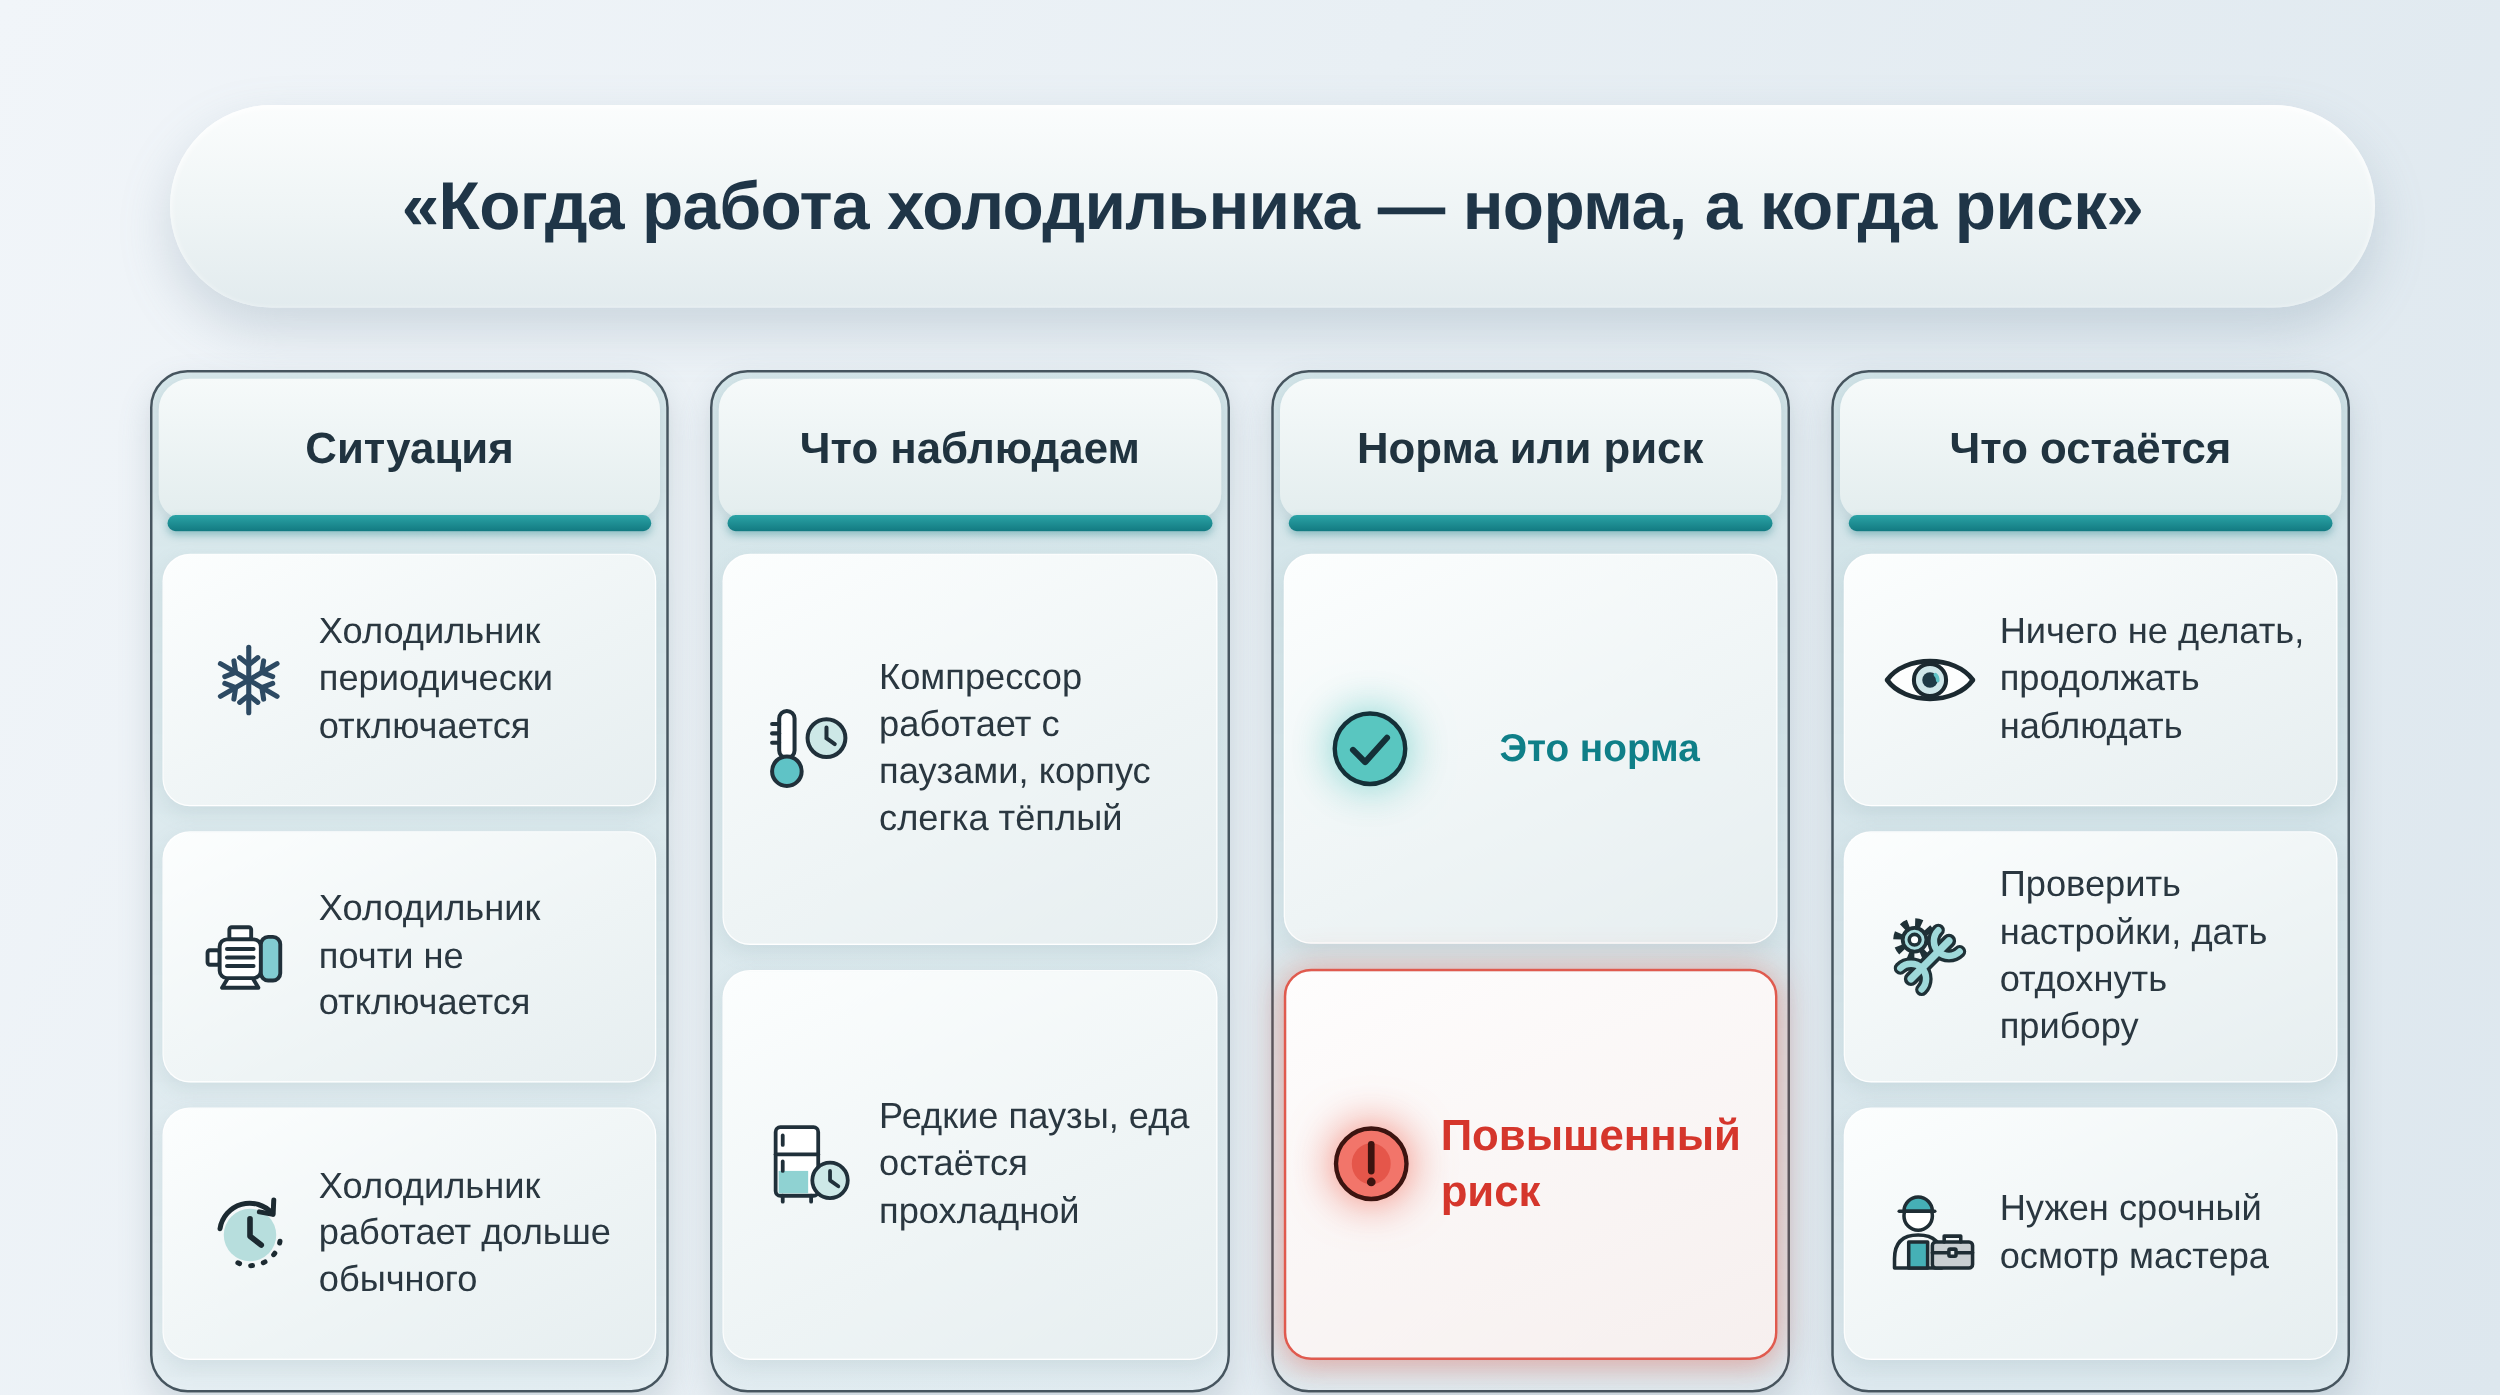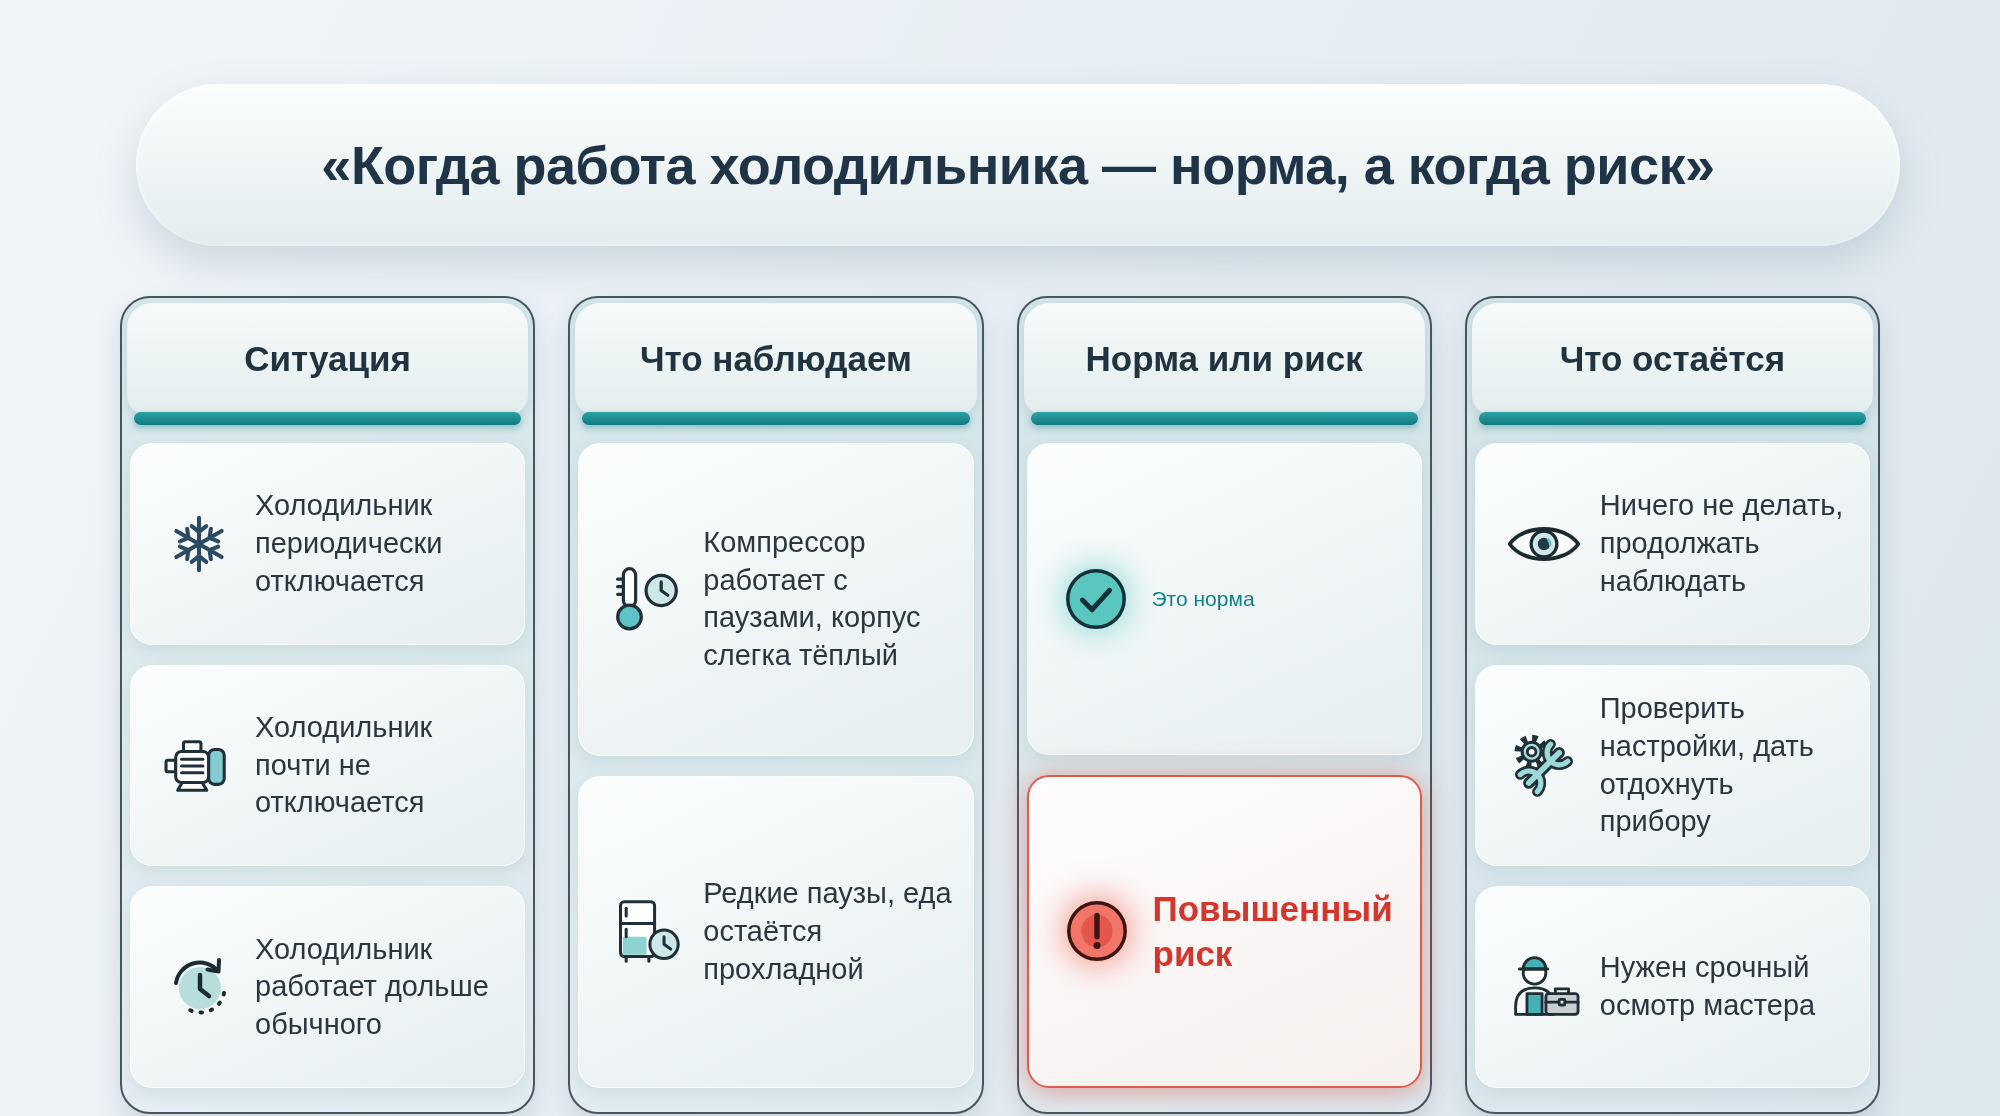--- a/index.html
+++ b/index.html
@@ -52,21 +52,21 @@
   
   .card{
     flex:1;display:flex;align-items:center;gap:8px;padding:14px 20px;
     border-radius:22px;border:1.5px solid rgba(255,255,255,.85);
     background:linear-gradient(155deg,#fcfefe 0%,#eef4f5 60%,#e6eef0 100%);
     box-shadow:0 6px 16px rgba(110,140,150,.15);
   }
   .icon-box{width:96px;flex-shrink:0;display:flex;align-items:center;justify-content:center;}
   .card-text{flex:1;font-size:29px;line-height:1.3;font-weight:500;color:#2a3740;}
 
-  .card--ok .card-text{color:#0f7f88;font-weight:400;font-size:21px;}
+  .card--ok .card-text{color:#0f7f88;font-weight:700;font-size:31px;margin-left:48px;}
   .card--warn .card-text{font-weight:500;}
   .card--risk{
     border:2.5px solid #e05a4e;
     box-shadow:0 0 30px rgba(236,95,75,.38),0 8px 18px rgba(200,90,80,.18);
     background:linear-gradient(155deg,#fefdfd 0%,#f6efee 100%);
   }
   .card--risk .card-text{color:#d5362c;font-weight:700;font-size:35px;}
 
   
   .glow-teal  {filter:drop-shadow(0 0 18px rgba(76,196,189,.75));}

